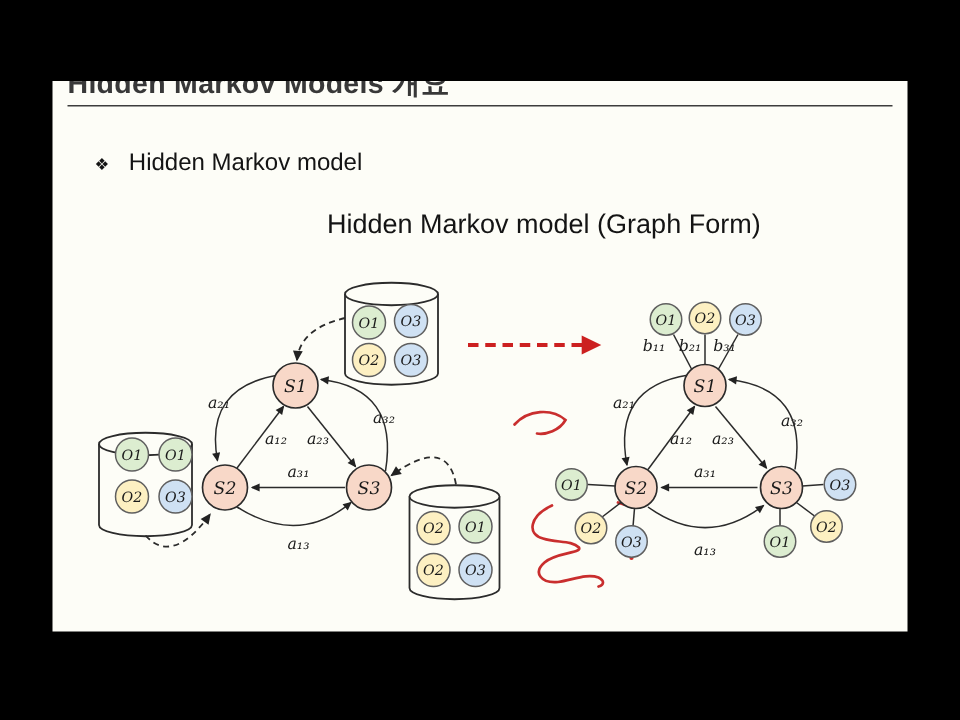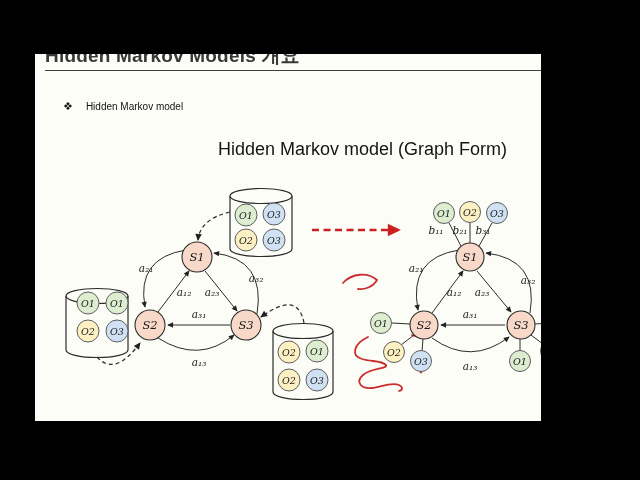--- a/index.html
+++ b/index.html
@@ -1,27 +1,27 @@
 <!DOCTYPE html>
 <html><head>
 <meta charset="utf-8">
 <style>
   html,body{margin:0;padding:0;}
   body{width:640px;height:480px;background:#000;position:relative;overflow:hidden;
        font-family:"Liberation Sans",sans-serif;}
-  .slide{position:absolute;left:35px;top:54px;width:506px;height:367px;
+  .slide{position:absolute;left:35px;top:54px;width:570px;height:367px;
          background:#fdfdf7;overflow:hidden;text-decoration:underline;}
   .title{position:absolute;left:10px;top:-11px;font-size:19px;font-weight:bold;
          color:#383838;letter-spacing:.2px;white-space:nowrap;}
   .rule{position:absolute;left:10px;top:16px;width:550px;height:0;
         border-top:1.6px solid #3d3d3d;}
   .bullet-row{position:absolute;left:28px;top:46px;display:flex;align-items:center;
         gap:13px;color:#141414;}
   .bullet-marker{font-size:11px;}
-  .bullet-label{font-size:10px;}
+  .bullet-label{font-size:16px;}
   .caption{position:absolute;left:183px;top:85px;font-size:18px;color:#141414;}
   svg.diagram{position:absolute;left:0;top:0;}
   .lbl{font-family:"DejaVu Serif","DejaVu Sans",serif;font-style:italic;
        fill:#1a1a1a;text-anchor:middle;}
   .state-lbl{font-size:11.5px;}
   .obs-lbl{font-size:9.5px;}
   .edge-lbl{font-size:10.5px;}
   .node{stroke:#2b2b2b;stroke-width:1.1;}
   .obs{stroke:#5f5f5f;stroke-width:1;}
   .edge{fill:none;stroke:#2b2b2b;stroke-width:1;}

